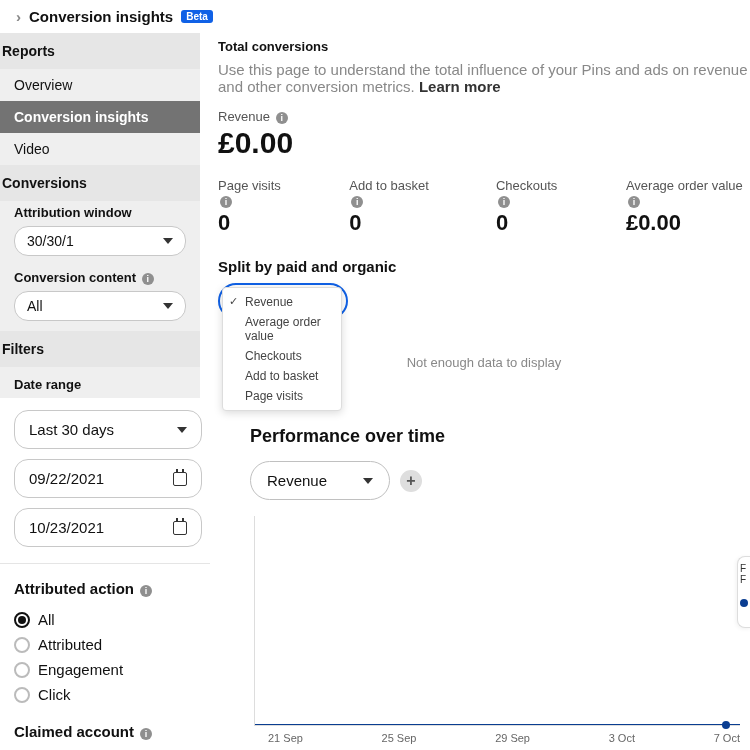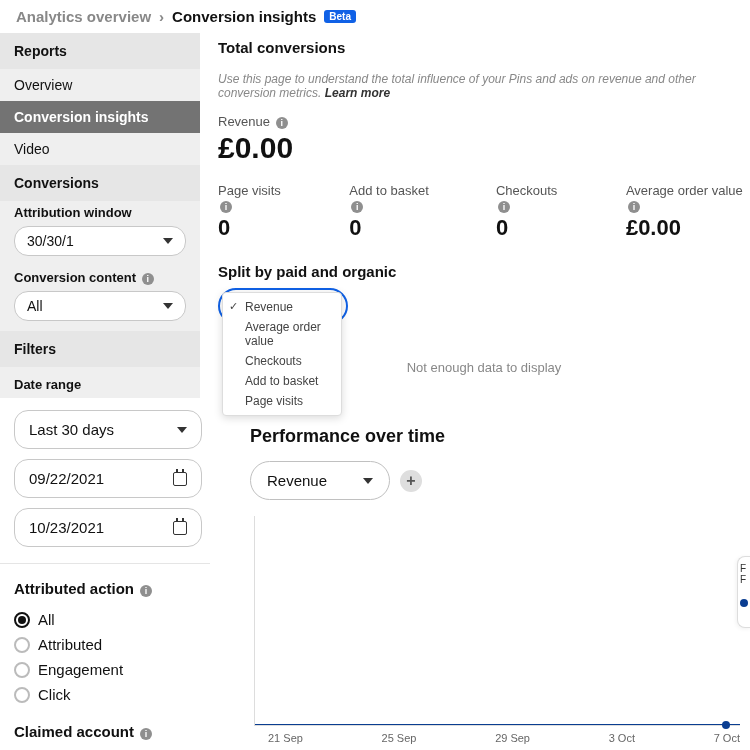--- a/index.html
+++ b/index.html
@@ -3,31 +3,31 @@
 <meta charset="utf-8">
 <style>
 * { box-sizing: border-box; margin: 0; padding: 0; }
 body { font-family: -apple-system, BlinkMacSystemFont, "Segoe UI", Helvetica, Arial, sans-serif; font-size: 14px; color: #111; background: #fff; width: 750px; }
 .breadcrumb { display: flex; align-items: center; gap: 8px; padding: 8px 16px; font-size: 15px; font-weight: 600; }
 .breadcrumb .dim { color: #888; font-weight: 600; }
 .breadcrumb .chev { color: #888; }
 .beta { background: #1061e6; color: #fff; font-size: 10px; font-weight: 700; padding: 1px 5px; border-radius: 3px; margin-left: 0; }
 .layout { display: flex; }
 .sidebar { width: 200px; flex-shrink: 0; background: #efefef; }
-.sidebar-section-header { background: #e6e6e6; font-weight: 700; font-size: 14px; padding: 10px 14px; }
+.sidebar-section-header { background: #e6e6e6; font-weight: 700; font-size: 14px; padding: 10px 2px; }
 .sidebar-item { padding: 8px 14px; font-size: 14px; cursor: pointer; }
 .sidebar-item.active { background: #737373; color: #fff; font-weight: 600; }
 .sidebar-sub { padding: 10px 14px 6px; font-weight: 700; font-size: 13px; }
 .sidebar .form-group { padding: 4px 14px 10px; }
 .form-group label { display: block; font-size: 13px; font-weight: 600; margin-bottom: 6px; }
 .select-box { display: flex; align-items: center; justify-content: space-between; background: #fff; border: 1px solid #c8c8c8; border-radius: 14px; padding: 6px 12px; font-size: 14px; cursor: pointer; }
 .chev-down { width: 0; height: 0; border-left: 5px solid transparent; border-right: 5px solid transparent; border-top: 6px solid #333; }
 .main { flex: 1; padding: 0 0 0 18px; }
-.main h2 { font-size: 15px; font-weight: 700; margin-bottom: 16px; }
-.main .subtext { font-size: 12px; color: #888; margin-bottom: 14px; font-style: italic; }
+.main h2 { font-size: 13px; font-weight: 700; margin-bottom: 7px; }
+.main .subtext { font-size: 15px; color: #888; margin-bottom: 14px; }
 .main .subtext .learn { color: #333; font-weight: 600; }
 .info-icon { display: inline-block; width: 12px; height: 12px; background: #8f8f8f; color: #fff; border-radius: 50%; font-size: 9px; line-height: 12px; text-align: center; font-weight: 700; vertical-align: middle; margin-left: 2px; }
 .metric-label { font-size: 13px; color: #555; margin-bottom: 2px; }
 .big-value { font-size: 30px; font-weight: 700; }
 .metrics-row { display: flex; gap: 57px; margin-top: 18px; margin-bottom: 22px; }
 .metric { }
 .metric .val { font-size: 22px; font-weight: 700; }
 .split-section h3 { font-size: 15px; font-weight: 700; margin-bottom: 8px; }
 .dropdown-open { position: relative; width: 130px; }
 .dropdown-btn-outline { border: 2px solid #1061e6; border-radius: 18px; height: 36px; background: #fff; }
@@ -56,21 +56,20 @@
 .chart-line { position: absolute; left: 0; right: 0; bottom: 0; height: 1px; background: #0a3d91; }
 .chart-dot { position: absolute; right: 10px; bottom: -4px; width: 8px; height: 8px; border-radius: 50%; background: #0a3d91; }
 .xlabels { display: flex; justify-content: space-between; font-size: 11px; color: #666; padding: 6px 10px 0 18px; }
 .side-peek { position: absolute; right: -1px; top: 556px; width: 14px; height: 72px; border: 1px solid #ddd; border-right: none; border-radius: 8px 0 0 8px; background: #fff; box-shadow: -1px 1px 4px rgba(0,0,0,0.06); font-size: 10px; padding: 6px 2px; color: #333; overflow: hidden; }
 .side-peek .dot { width: 8px; height: 8px; border-radius: 50%; background: #0a3d91; display: block; margin-top: 14px; }
 </style>
 </head>
 <body>
 
 <div class="breadcrumb">
-  <span class="dim">Analytics overview</span>
   <span class="chev">›</span>
   <span>Conversion insights</span>
   <span class="beta">Beta</span>
 </div>
 
 <div class="layout">
   <div class="sidebar">
     <div class="sidebar-section-header">Reports</div>
     <div class="sidebar-item">Overview</div>
     <div class="sidebar-item active">Conversion insights</div>

